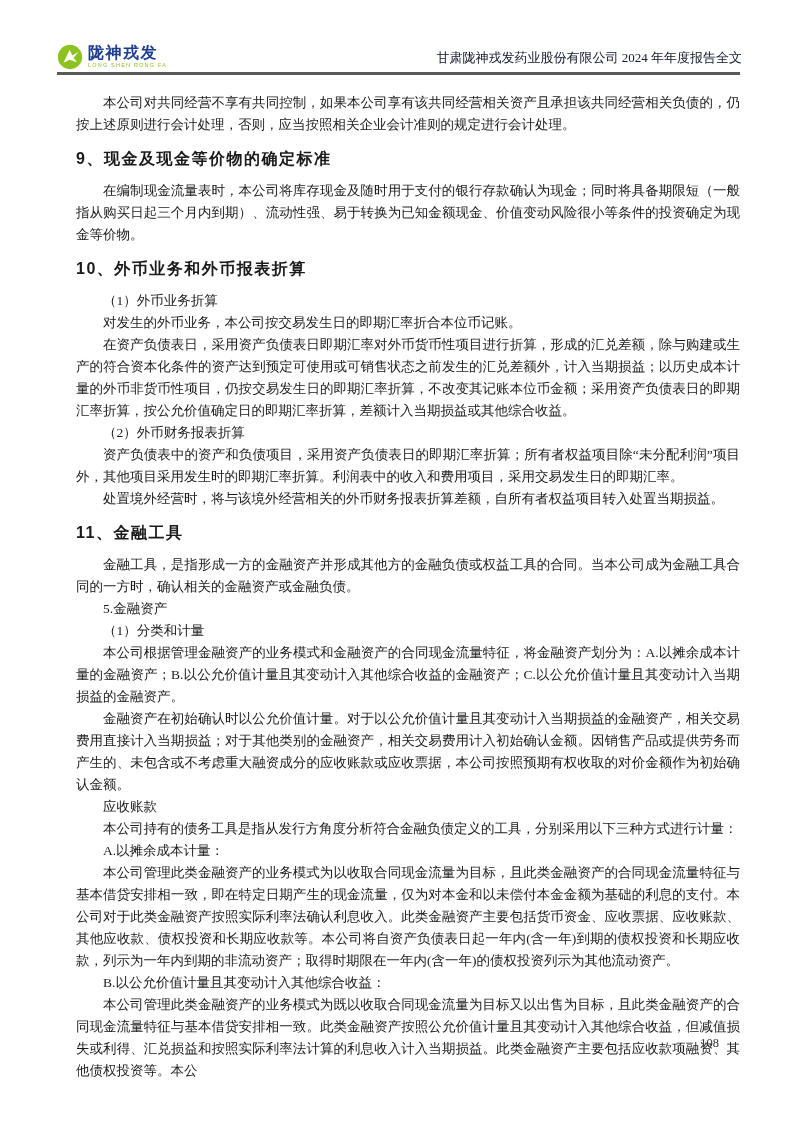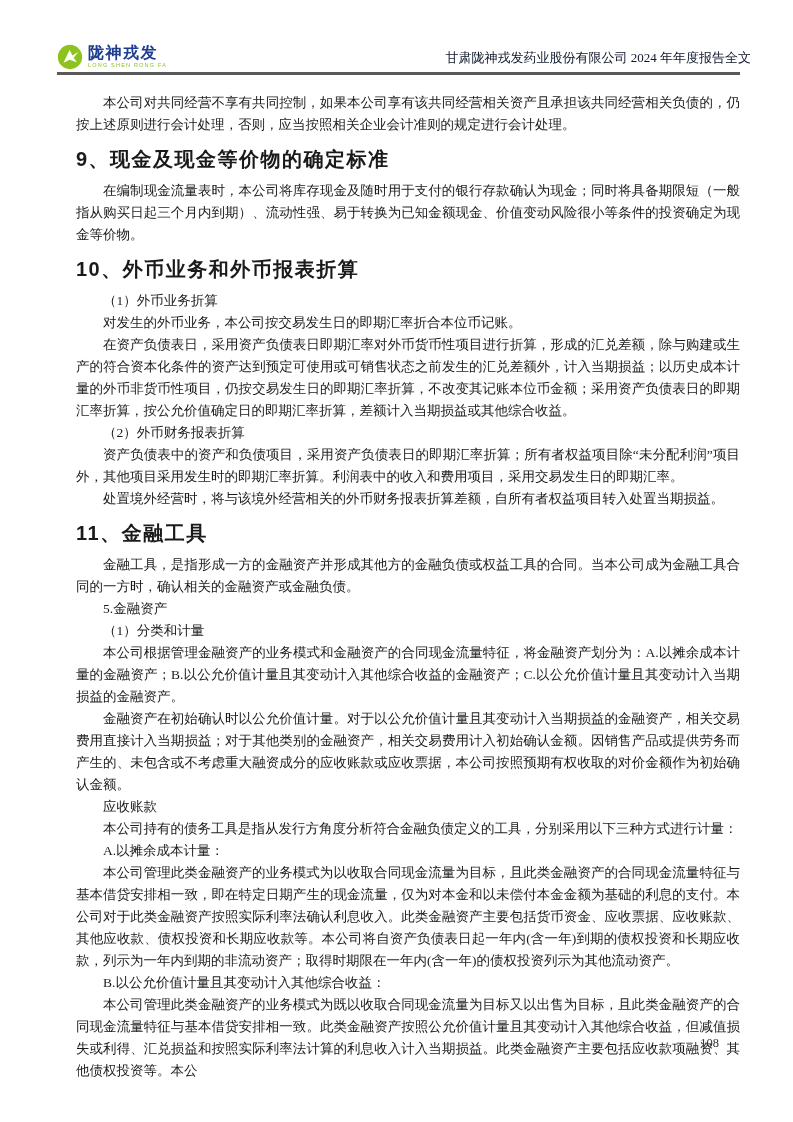--- a/index.html
+++ b/index.html
@@ -7,21 +7,21 @@
     position:relative;
     width:793px;height:1122px;
     margin:0 auto;
     background:#ffffff;
     font-family:"Liberation Serif","DejaVu Serif",serif;
     color:#1a1a1a;
     overflow:hidden;
   }
   
   .hdr{
-    position:absolute;top:44px;left:57px;right:42px;
+    position:absolute;top:44px;left:57px;right:51px;
     display:flex;justify-content:space-between;align-items:flex-end;
   }
   .logo{display:flex;align-items:center;gap:5px;}
   .logo-mark{display:block;line-height:0;}
   .logo-text{display:flex;flex-direction:column;line-height:1;}
   .logo-cn{
     font-family:"Liberation Sans","DejaVu Sans",sans-serif;
     font-weight:bold;font-size:16px;color:#1d3d8f;letter-spacing:1.5px;
   }
   .logo-en{
@@ -35,21 +35,21 @@
     position:absolute;top:72px;left:57px;right:53px;height:3px;background:#595959;
   }
   
   .doc{
     position:absolute;top:92px;left:76px;width:664px;
     font-size:13.5px;line-height:22px;text-align:justify;
   }
   .doc p{margin:0;text-indent:2em;}
   .doc h2{
     font-family:"Liberation Sans","DejaVu Sans",sans-serif;
-    font-weight:bold;font-size:20px;line-height:22px;
+    font-weight:bold;font-size:16px;line-height:22px;
     letter-spacing:1.5px;
     margin:12px 0 10px 0;text-indent:0;
   }
   
   .pagenum{
     position:absolute;top:1036px;right:74px;
     font-size:12.5px;color:#333;
   }
 </style>
 </head>

